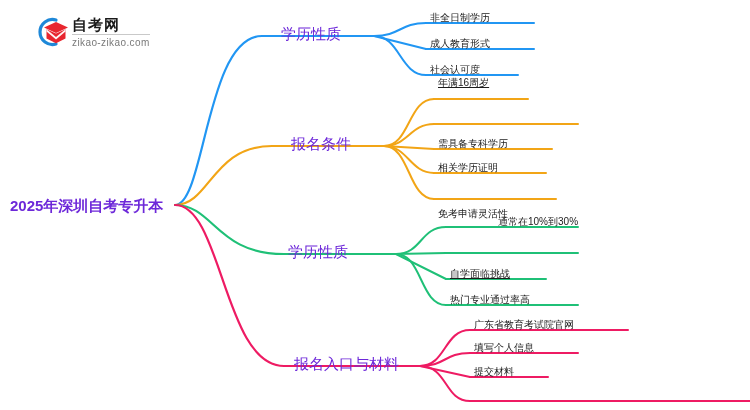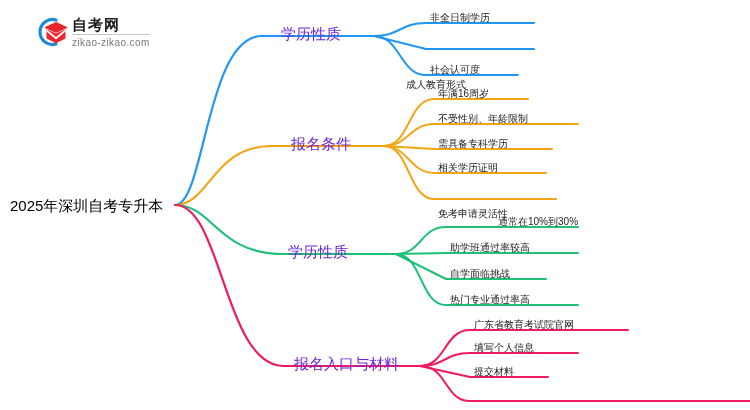--- a/index.html
+++ b/index.html
@@ -60,21 +60,22 @@
   
   .node-text {
     position: absolute;
     white-space: nowrap;
     color: #1c1c1c;
     font-size: 15px;
     line-height: 1;
   }
   .root-text {
     font-size: 15px;
-    color: #000000;
+    color: #6d28d9;
+    font-weight: bold;
   }
   .branch-text {
     font-size: 15px;
     color: #6d28d9;
   }
   .leaf-text {
     font-size: 10px;
     color: #1c1c1c;
   }
   svg { display: block; }
@@ -173,31 +174,29 @@
   </svg>
 
   <div class="node-text root-text" style="left:10px; top:198px;">2025年深圳自考专升本</div>
 
   <div class="node-text branch-text" style="left:281px; top:26px;">学历性质</div>
   <div class="node-text branch-text" style="left:291px; top:136px;">报名条件</div>
   <div class="node-text branch-text" style="left:288px; top:244px;">学历性质</div>
   <div class="node-text branch-text" style="left:285px; top:356px;margin-left:9px;">报名入口与材料</div>
 
   <div class="node-text leaf-text" style="left:430px; top:13px;">非全日制学历</div>
-  <div class="node-text leaf-text" style="left:406px; top:39px;margin-top:41px;">成人教育形式</div>
+  <div class="node-text leaf-text" style="left:430px; top:39px;">成人教育形式</div>
   <div class="node-text leaf-text" style="left:430px; top:65px;">社会认可度</div>
 
-  <div class="node-text leaf-text" style="left:438px; top:89px;">年满16周岁</div>
-  <div class="node-text leaf-text" style="left:438px; top:114px;">不受性别、年龄限制</div>
+  <div class="node-text leaf-text" style="left:438px; top:78px;text-decoration:underline;">年满16周岁</div>
   <div class="node-text leaf-text" style="left:438px; top:139px;">需具备专科学历</div>
   <div class="node-text leaf-text" style="left:438px; top:163px;">相关学历证明</div>
   <div class="node-text leaf-text" style="left:438px; top:189px;margin-top:20px;">免考申请灵活性</div>
 
   <div class="node-text leaf-text" style="left:450px; top:217px;margin-left:48px;">通常在10%到30%</div>
-  <div class="node-text leaf-text" style="left:450px; top:243px;">助学班通过率较高</div>
-  <div class="node-text leaf-text" style="left:450px; top:269px;">自学面临挑战</div>
+  <div class="node-text leaf-text" style="left:450px; top:269px;text-decoration:underline;">自学面临挑战</div>
   <div class="node-text leaf-text" style="left:450px; top:295px;">热门专业通过率高</div>
 
   <div class="node-text leaf-text" style="left:474px; top:343px;">填写个人信息</div>
   <div class="node-text leaf-text" style="left:474px; top:320px;">广东省教育考试院官网</div>
   <div class="node-text leaf-text" style="left:474px; top:367px;">提交材料</div>
 
 </div>
 
 </body></html>

